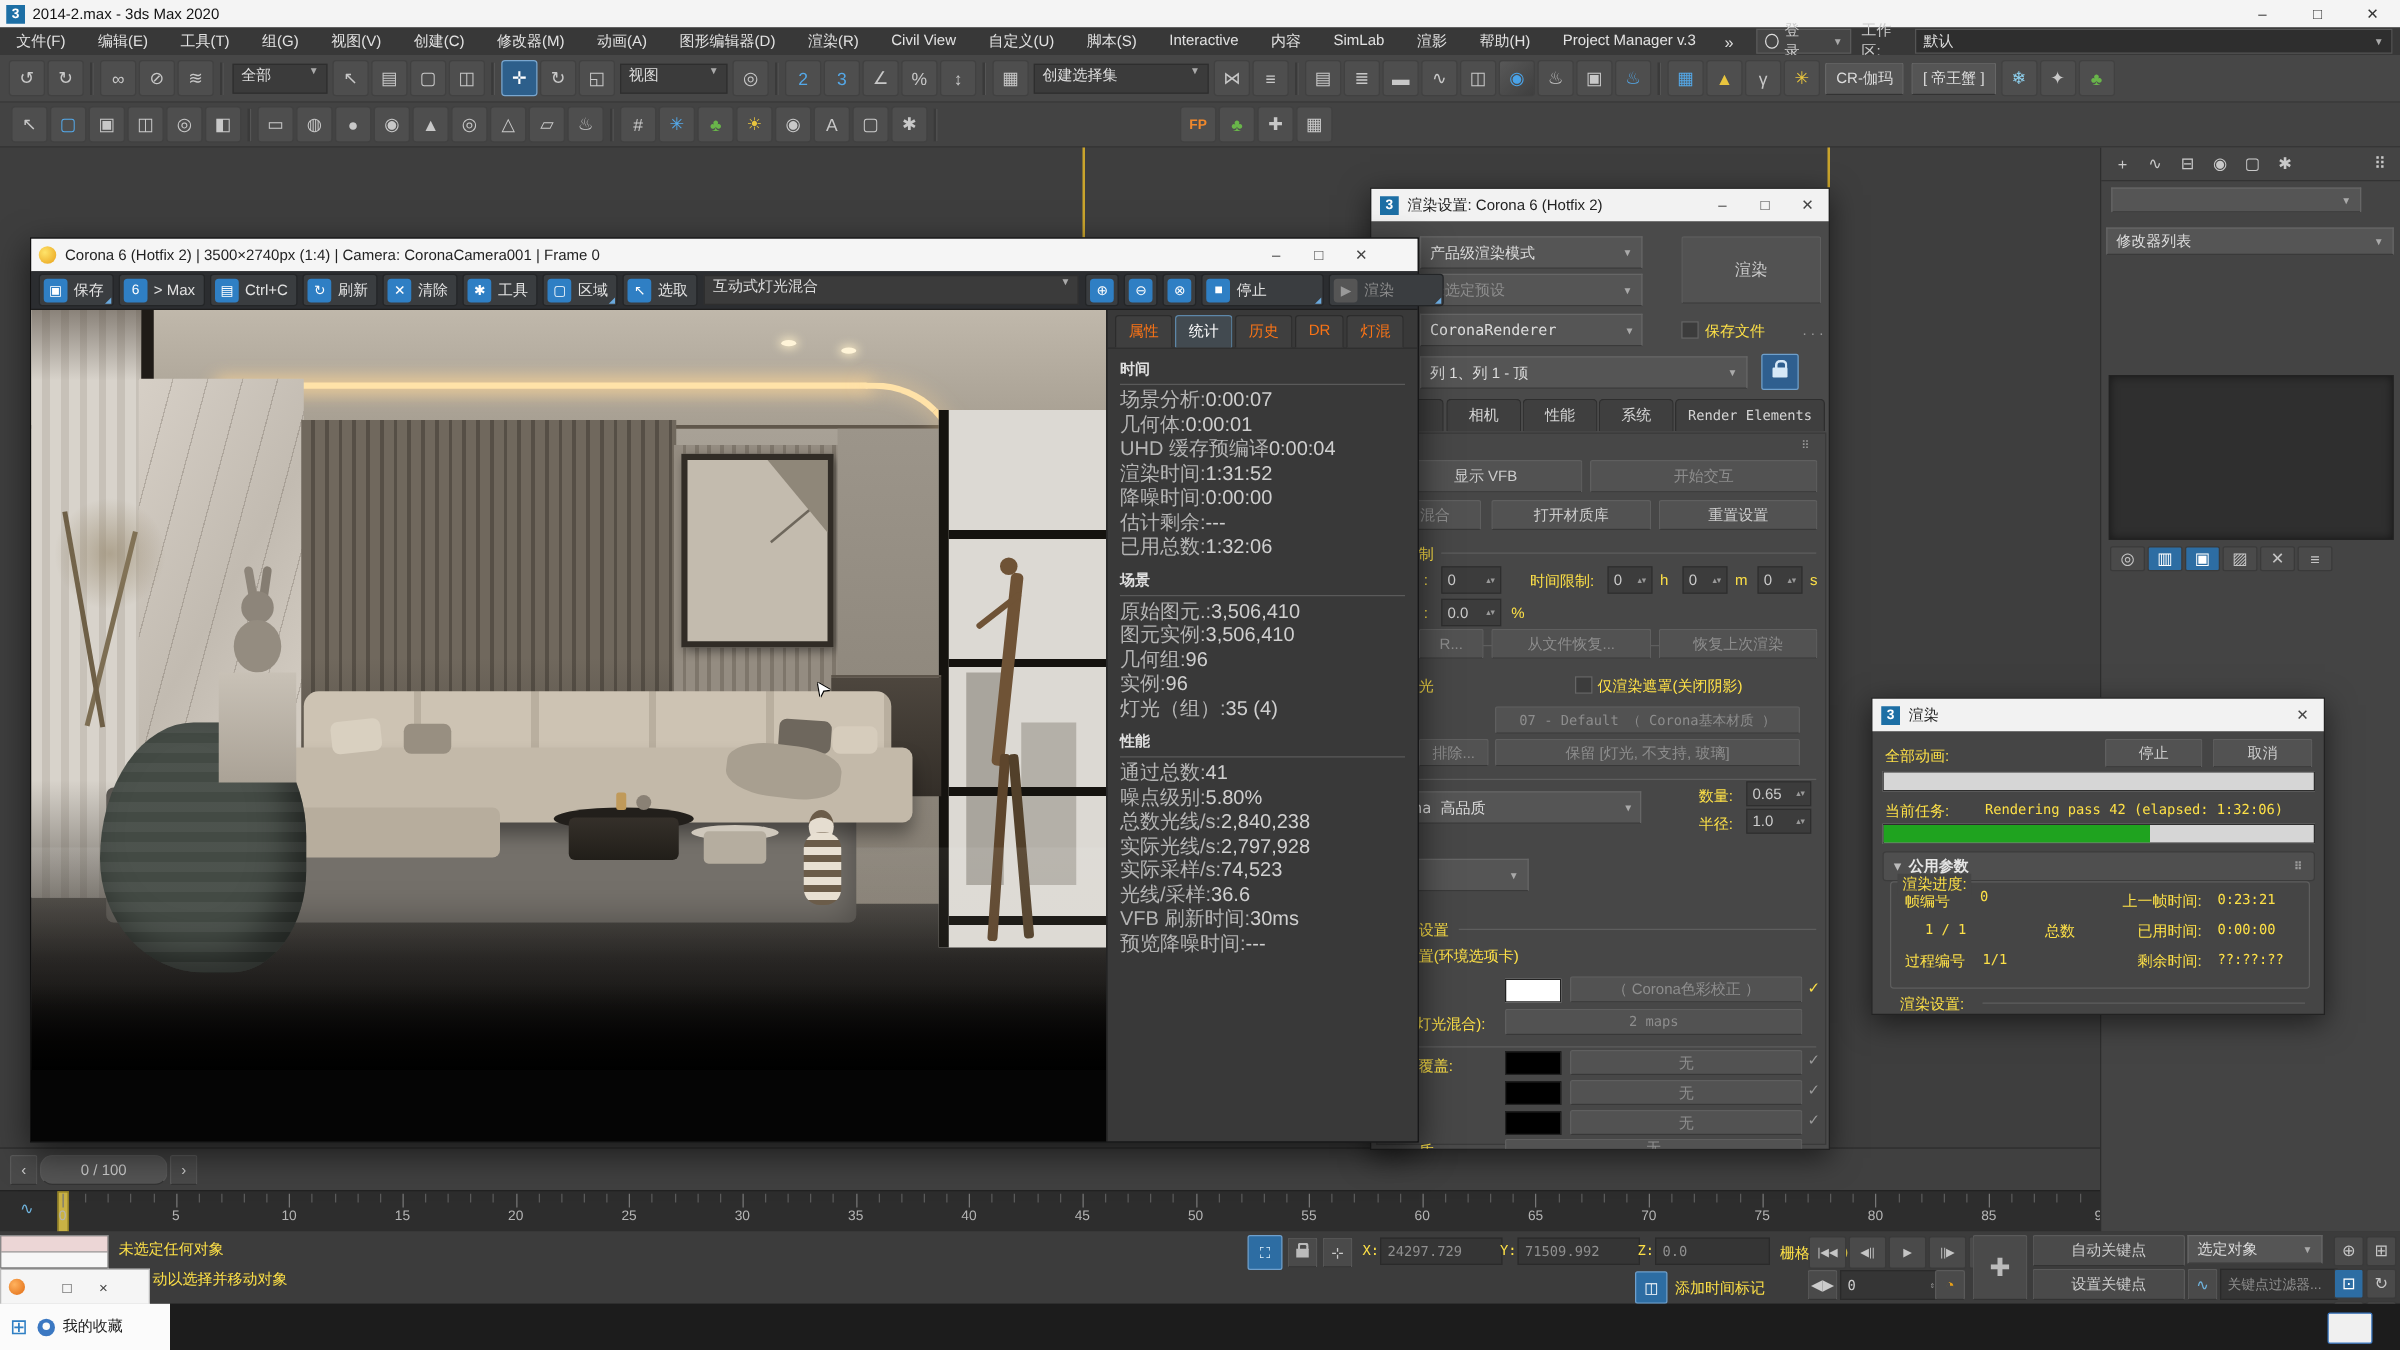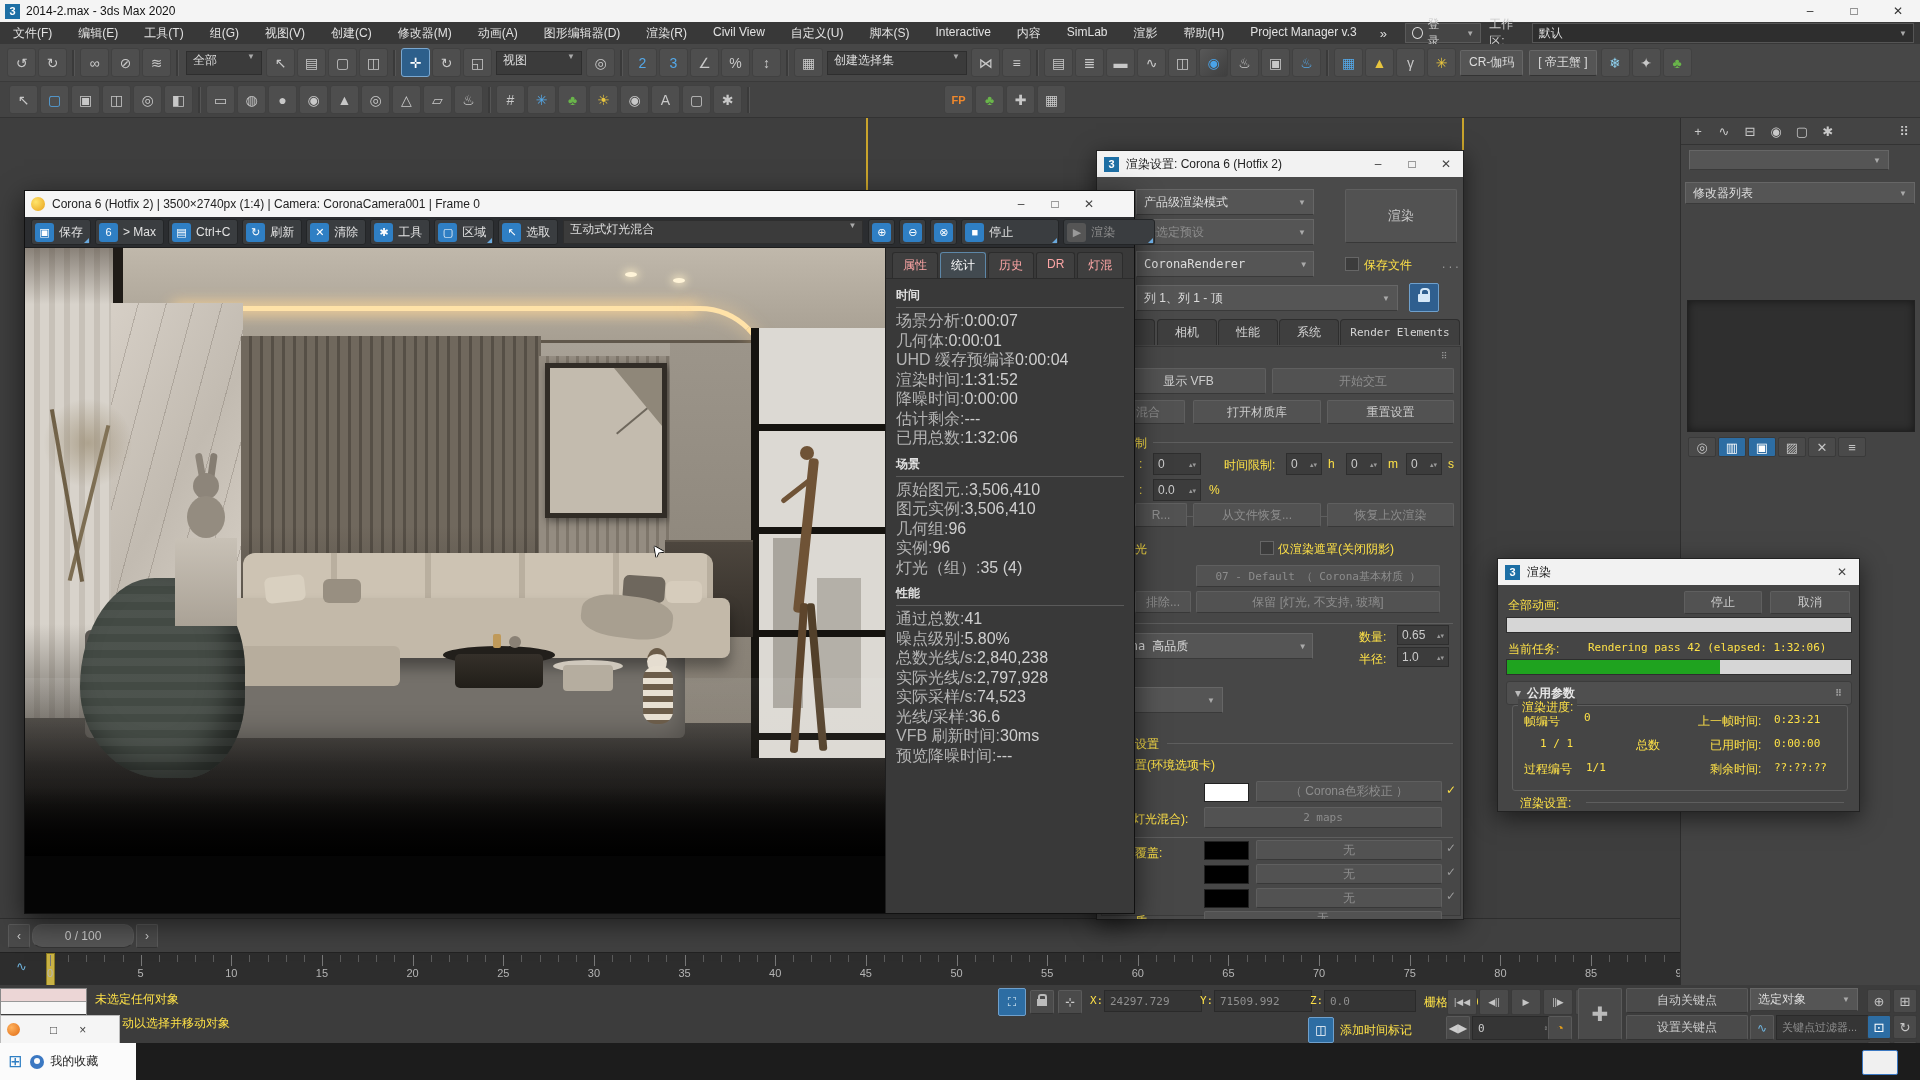--- a/index.html
+++ b/index.html
@@ -57,21 +57,21 @@
   #vfb .wtitle{background:#f5f5f5;}
   #vfb-tools{position:absolute;left:0;top:26px;width:1109px;height:31px;background:#2b2d30;border-bottom:1px solid #1d1d1d;display:flex;align-items:center;padding-left:4px;box-sizing:border-box;}
   .cbtn{height:24px;background:#3a3d40;border:1px solid #232527;border-radius:3px;display:flex;align-items:center;margin:0 2px;padding:0 7px 0 3px;color:#e2e2e2;position:relative;flex:0 0 auto;}
   .cbtn .bicon{width:19px;height:19px;background:#2f7fc4;border-radius:3px;color:#fff;font-size:11px;display:flex;align-items:center;justify-content:center;margin-right:5px;}
   .cbtn .corner{position:absolute;right:1px;bottom:1px;width:0;height:0;border-left:5px solid transparent;border-bottom:5px solid #6aa9dd;}
   .cbtn.icononly{padding:0 3px;}
   #vfb-img{position:absolute;left:0;top:57px;width:860px;height:665px;overflow:hidden;
      background:linear-gradient(180deg,#b3aca1 0%,#a49d92 20%,#958e84 45%,#6f6a62 62%,#242220 78%,#0b0a09 88%,#060606 100%);}
   #vfb-stats{position:absolute;left:860px;top:57px;width:249px;height:665px;background:#393939;border-left:1px solid #1f1f1f;box-sizing:border-box;}
   .stabs{display:flex;padding:4px 4px 0 6px;border-bottom:1px solid #2c2c2c;}
-  .stab{padding:4px 10px;color:#fca5a5;border:1px solid #2c2c2c;border-bottom:none;background:#3f3f3f;margin-right:2px;border-radius:3px 3px 0 0;}
+  .stab{padding:4px 10px;color:#f97316;border:1px solid #2c2c2c;border-bottom:none;background:#3f3f3f;margin-right:2px;border-radius:3px 3px 0 0;}
   .stab.on{border-color:#5d87a8;background:#424a50;color:#fff;}
   .ssec{margin:8px 10px 2px 10px;}
   .ssec .sh{color:#e0e0e0;font-weight:bold;border-bottom:1px solid #5a5a5a;padding-bottom:3px;margin-bottom:3px;}
   .srow{display:flex;color:#b4b4b4;line-height:19.5px;font-size:16px;}
   .srow .v{color:#cfcfcf;}
   
   #rsetup{left:1096px;top:150px;width:366px;height:768px;z-index:20;overflow:hidden;}
   #rsetup .panel{position:absolute;left:4px;top:195px;width:358px;height:568px;background:#474747;border:1px solid #3a3a3a;}
   .rtab{position:absolute;top:168px;height:25px;background:#3f3f3f;border:1px solid #2e2e2e;border-bottom:none;border-radius:4px 4px 0 0;color:#d5d5d5;display:flex;align-items:center;justify-content:center;}
   .grip{position:absolute;color:#9a9a9a;font-size:9px;letter-spacing:1px;}

